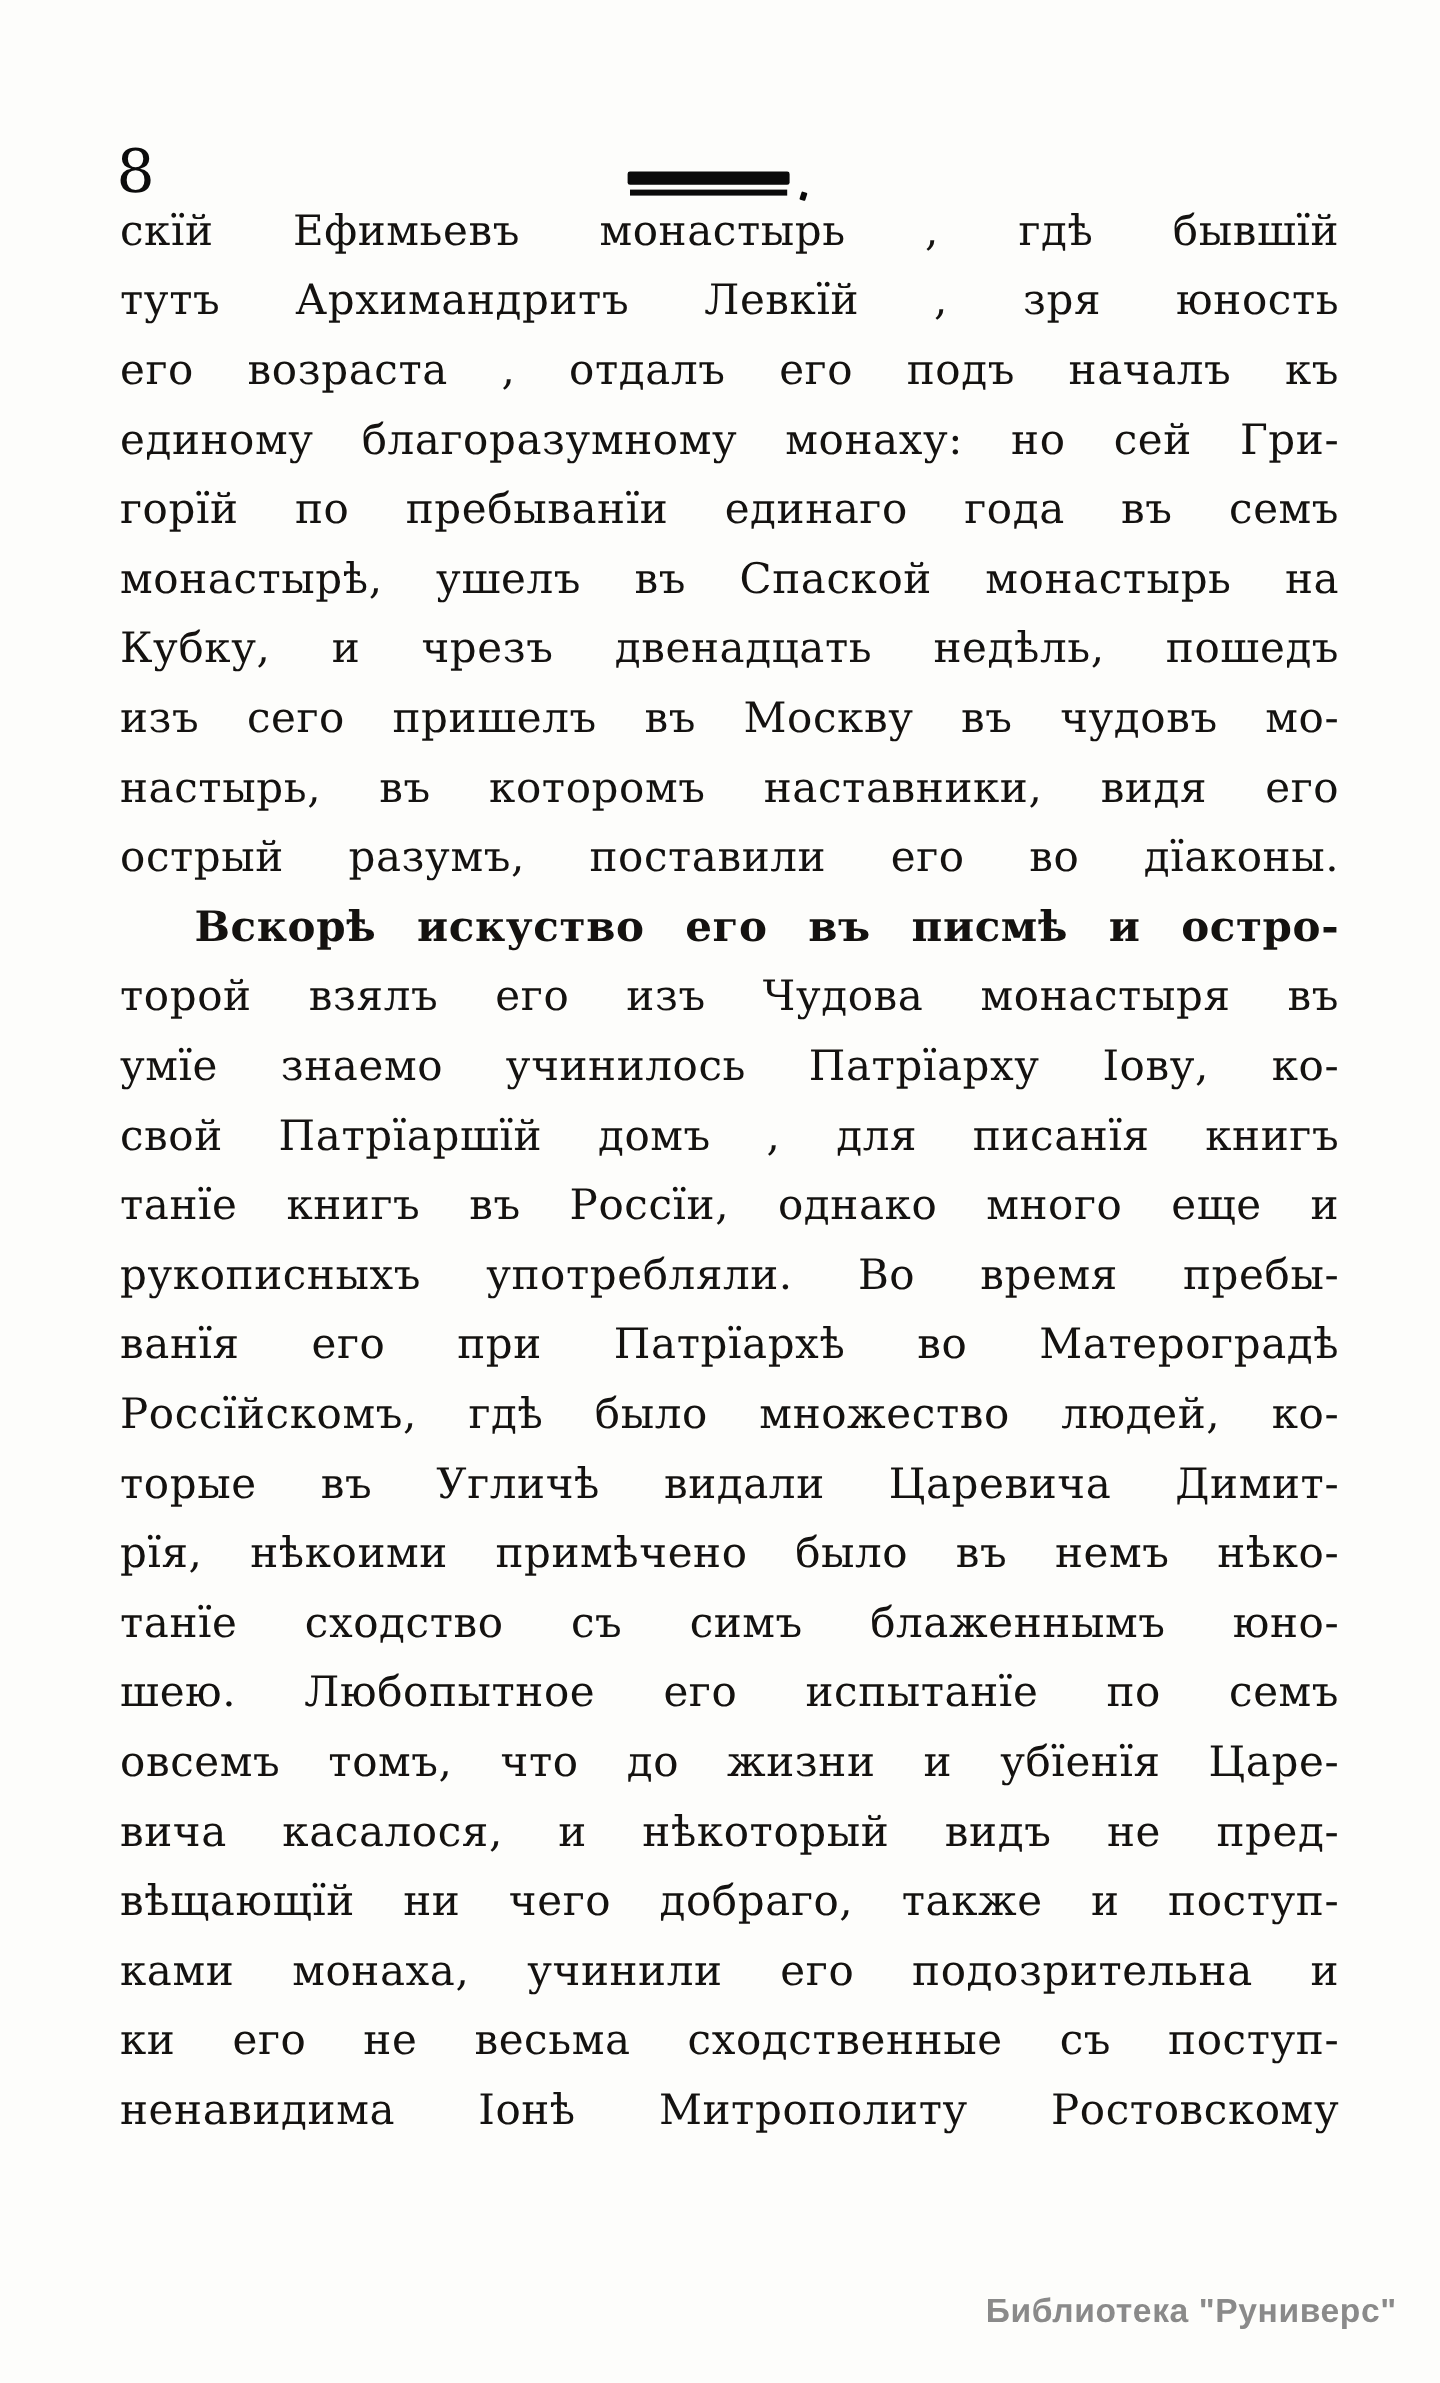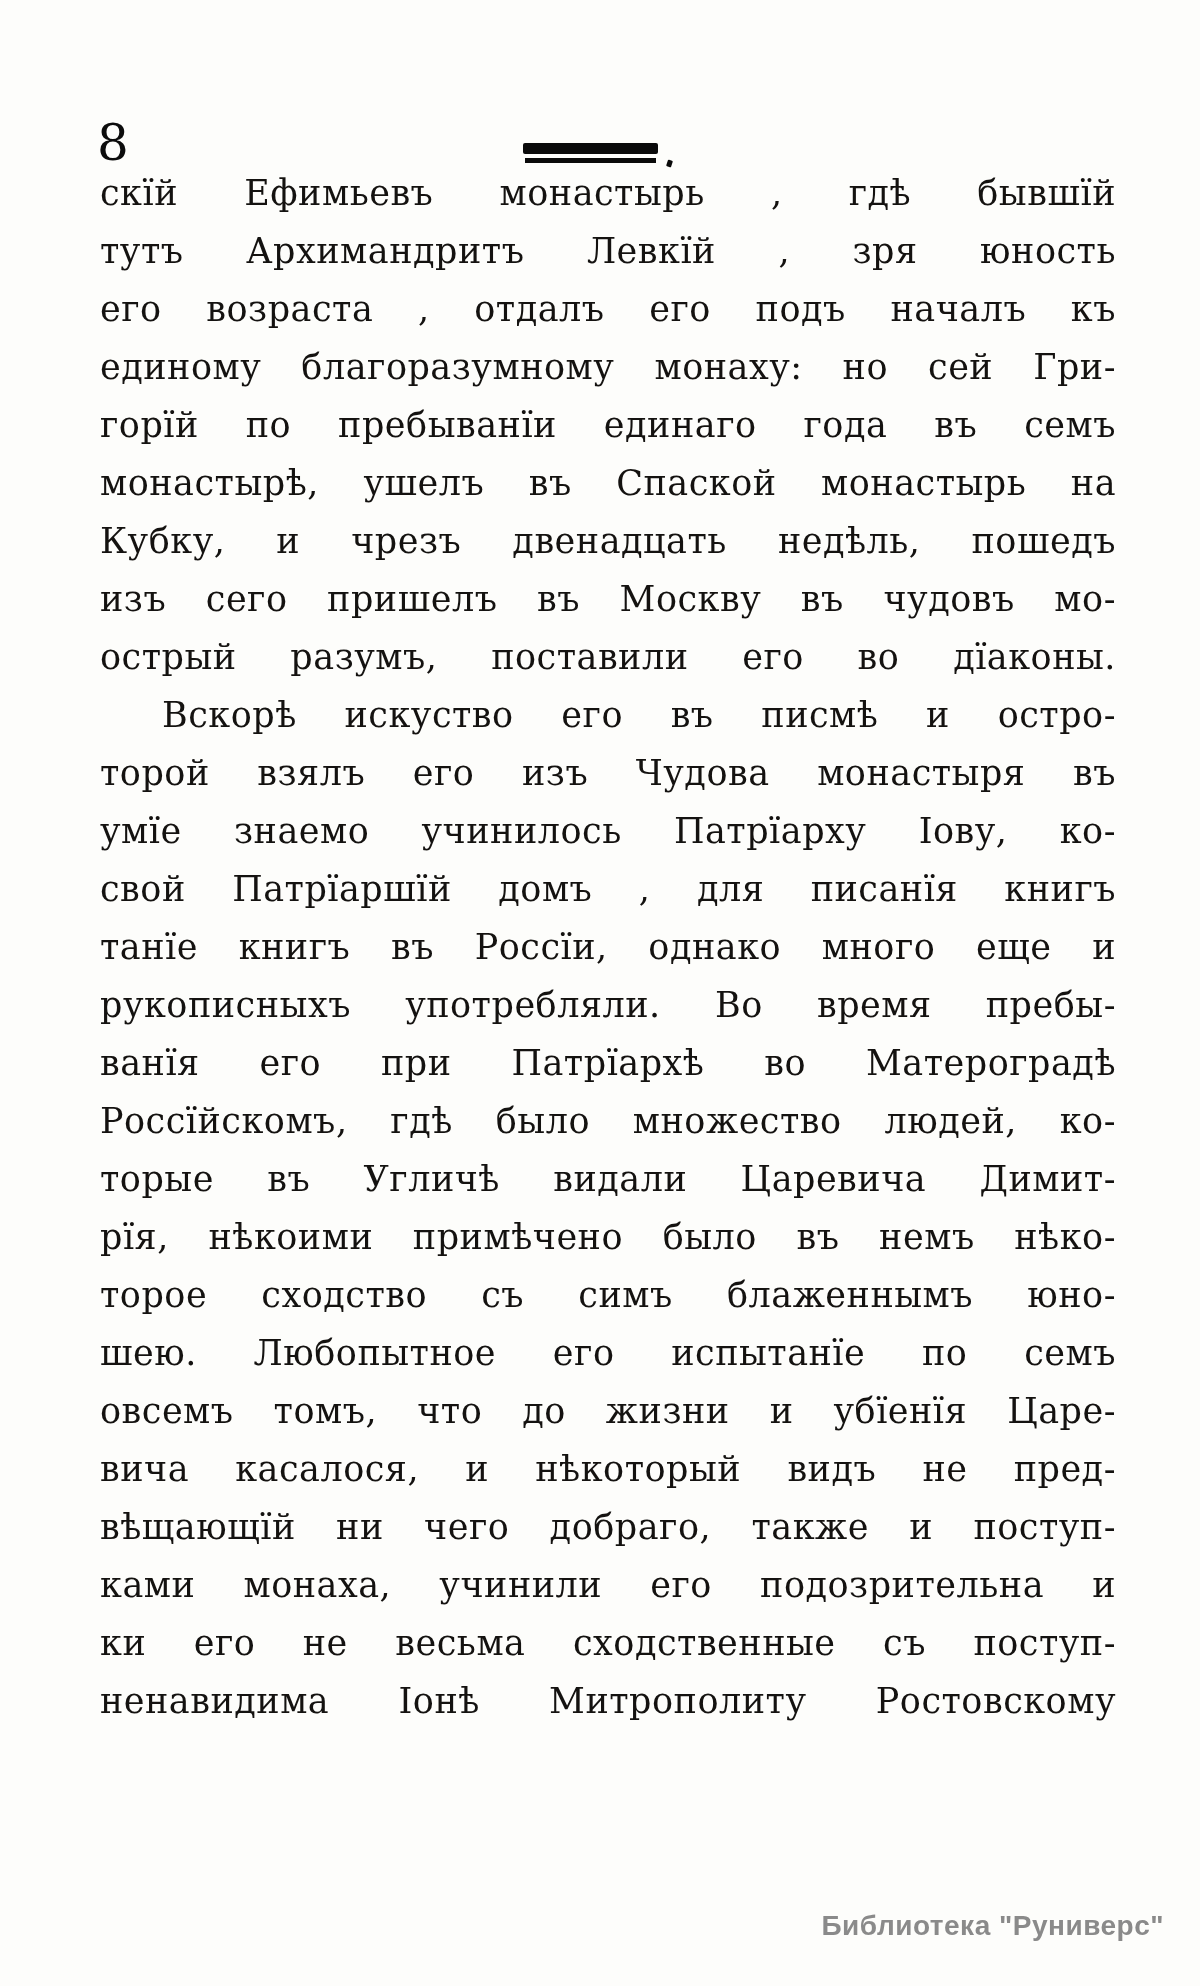--- a/index.html
+++ b/index.html
@@ -69,20 +69,21 @@
     line-height: 58px;
     letter-spacing: 0.5px;
     word-spacing: 5px;
     text-align: justify;
     text-align-last: justify;
     white-space: normal;
     color: #141210;
   }
   .para.indent .line:first-child {
     text-indent: 62px;
+    font-weight: bold;
   }
   .watermark {
     position: absolute;
     right: 36px;
     top: 1910px;
     font-family: "Liberation Sans", sans-serif;
     font-weight: bold;
     font-size: 28px;
     letter-spacing: 0.5px;
     color: #8a8a8a;
@@ -104,34 +105,35 @@
   <div class="text-block">
       <div class="para">
         <div class="line">скїй Ефимьевъ монастырь , гдѣ бывшїй</div>
         <div class="line">тутъ Архимандритъ Левкїй , зря юность</div>
         <div class="line">его возраста , отдалъ его подъ началъ къ</div>
         <div class="line">единому благоразумному монаху: но сей Гри-</div>
         <div class="line">горїй по пребыванїи единаго года въ семъ</div>
         <div class="line">монастырѣ, ушелъ въ Спаской монастырь на</div>
         <div class="line">Кубку, и чрезъ двенадцать недѣль, пошедъ</div>
         <div class="line">изъ сего пришелъ въ Москву въ чудовъ мо-</div>
+        <div class="line">настырь, въ которомъ наставники, видя его</div>
         <div class="line">острый разумъ, поставили его во дїаконы.</div>
       </div>
       <div class="para indent">
         <div class="line">Вскорѣ искуство его въ писмѣ и остро-</div>
         <div class="line">торой взялъ его изъ Чудова монастыря въ</div>
         <div class="line">умїе знаемо учинилось Патрїарху Іову, ко-</div>
         <div class="line">свой Патрїаршїй домъ , для писанїя книгъ</div>
         <div class="line">танїе книгъ въ Россїи, однако много еще и</div>
         <div class="line">рукописныхъ употребляли. Во время пребы-</div>
         <div class="line">ванїя его при Патрїархѣ во Матероградѣ</div>
         <div class="line">Россїйскомъ, гдѣ было множество людей, ко-</div>
         <div class="line">торые въ Угличѣ видали Царевича Димит-</div>
         <div class="line">рїя, нѣкоими примѣчено было въ немъ нѣко-</div>
-        <div class="line">торое сходство съ симъ блаженнымъ юно-</div>
+        <div class="line">танїе сходство съ симъ блаженнымъ юно-</div>
         <div class="line">шею. Любопытное его испытанїе по семъ</div>
         <div class="line">овсемъ томъ, что до жизни и убїенїя Царе-</div>
         <div class="line">вича касалося, и нѣкоторый видъ не пред-</div>
         <div class="line">вѣщающїй ни чего добраго, также и поступ-</div>
         <div class="line">ками монаха, учинили его подозрительна и</div>
         <div class="line">ки его не весьма сходственные съ поступ-</div>
         <div class="line">ненавидима Іонѣ Митрополиту Ростовскому</div>
       </div>
     </div>
 

